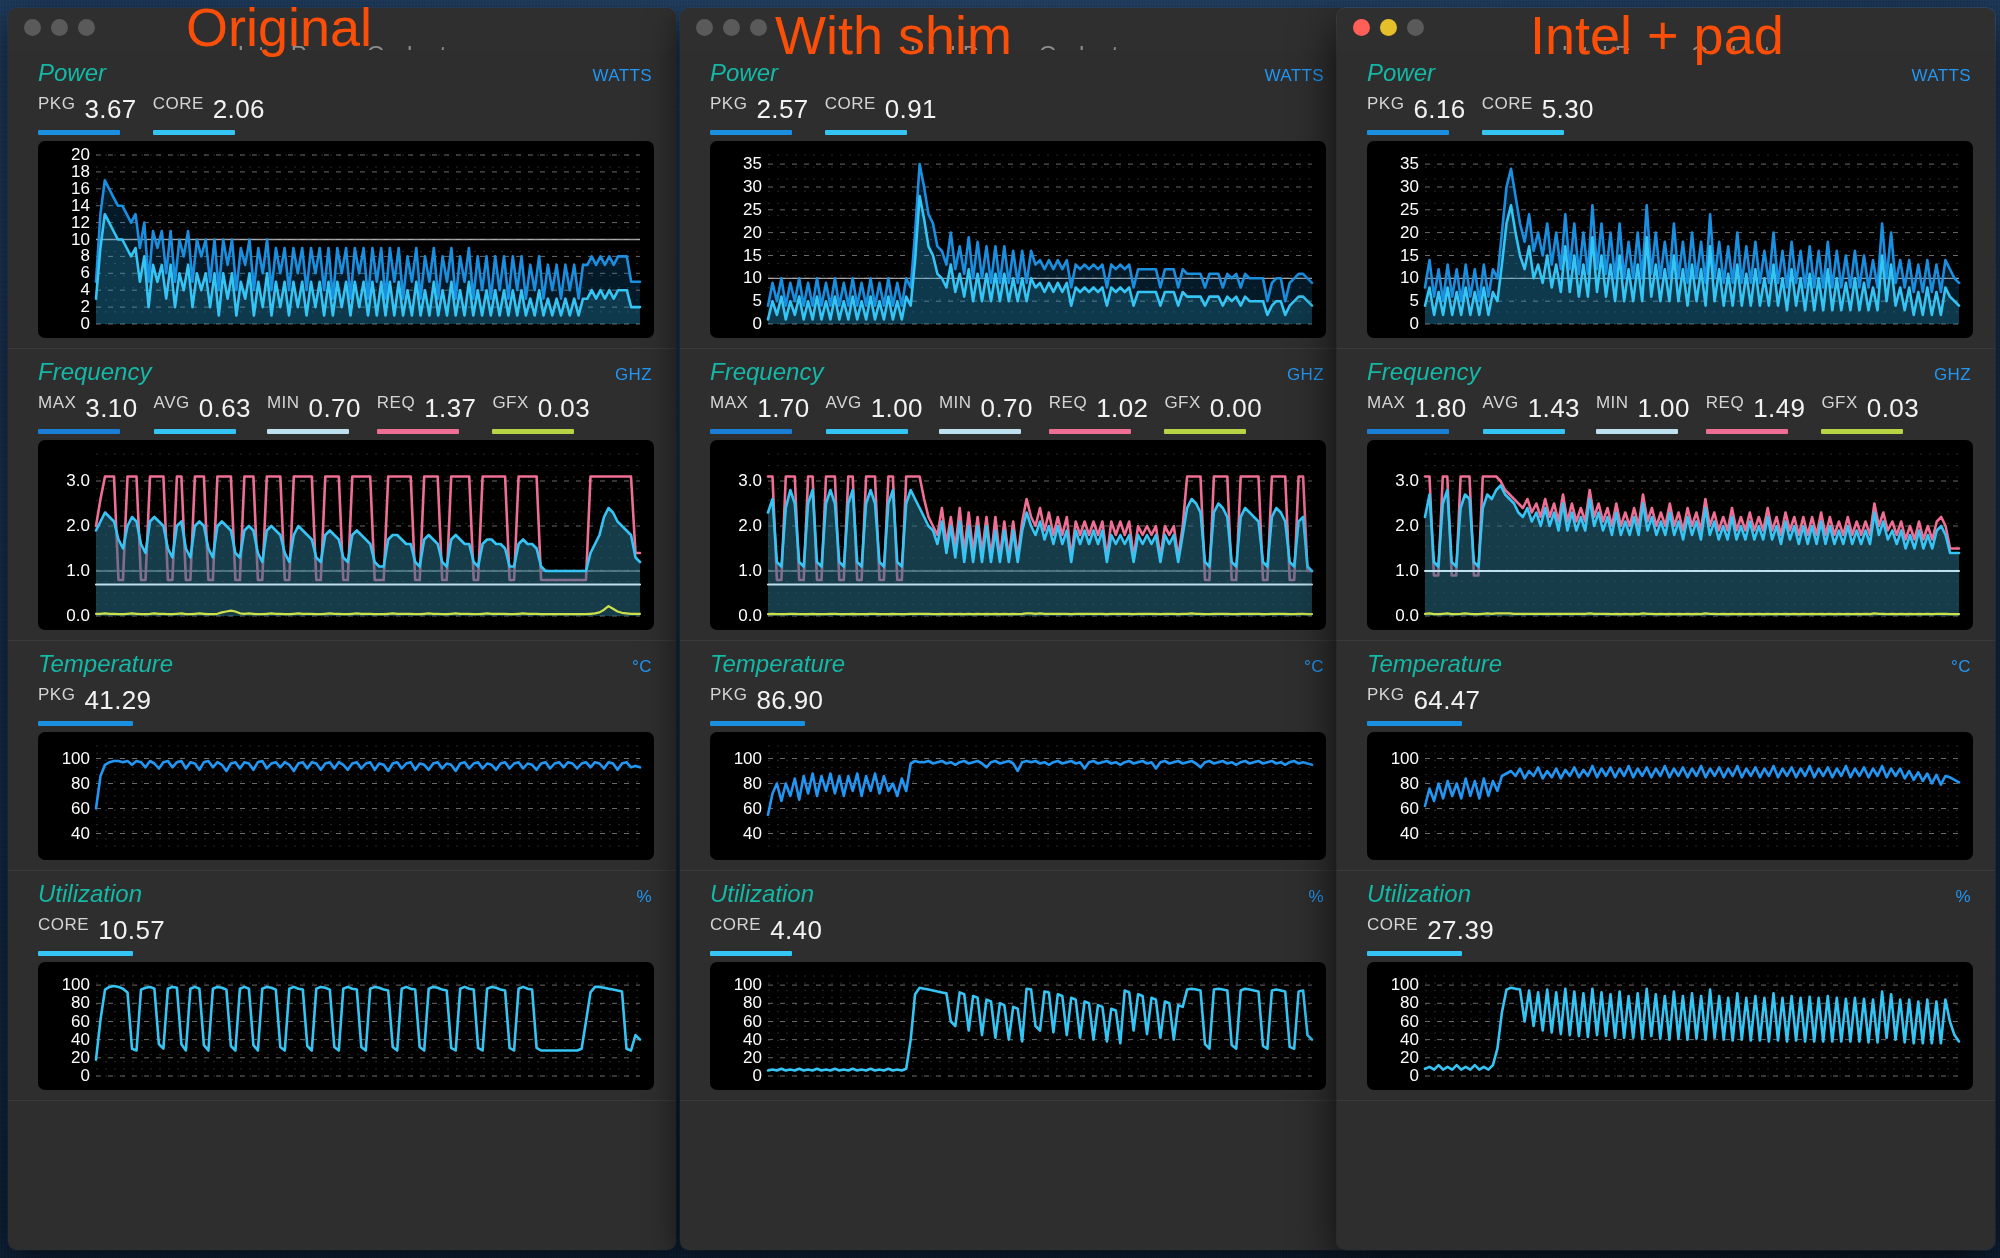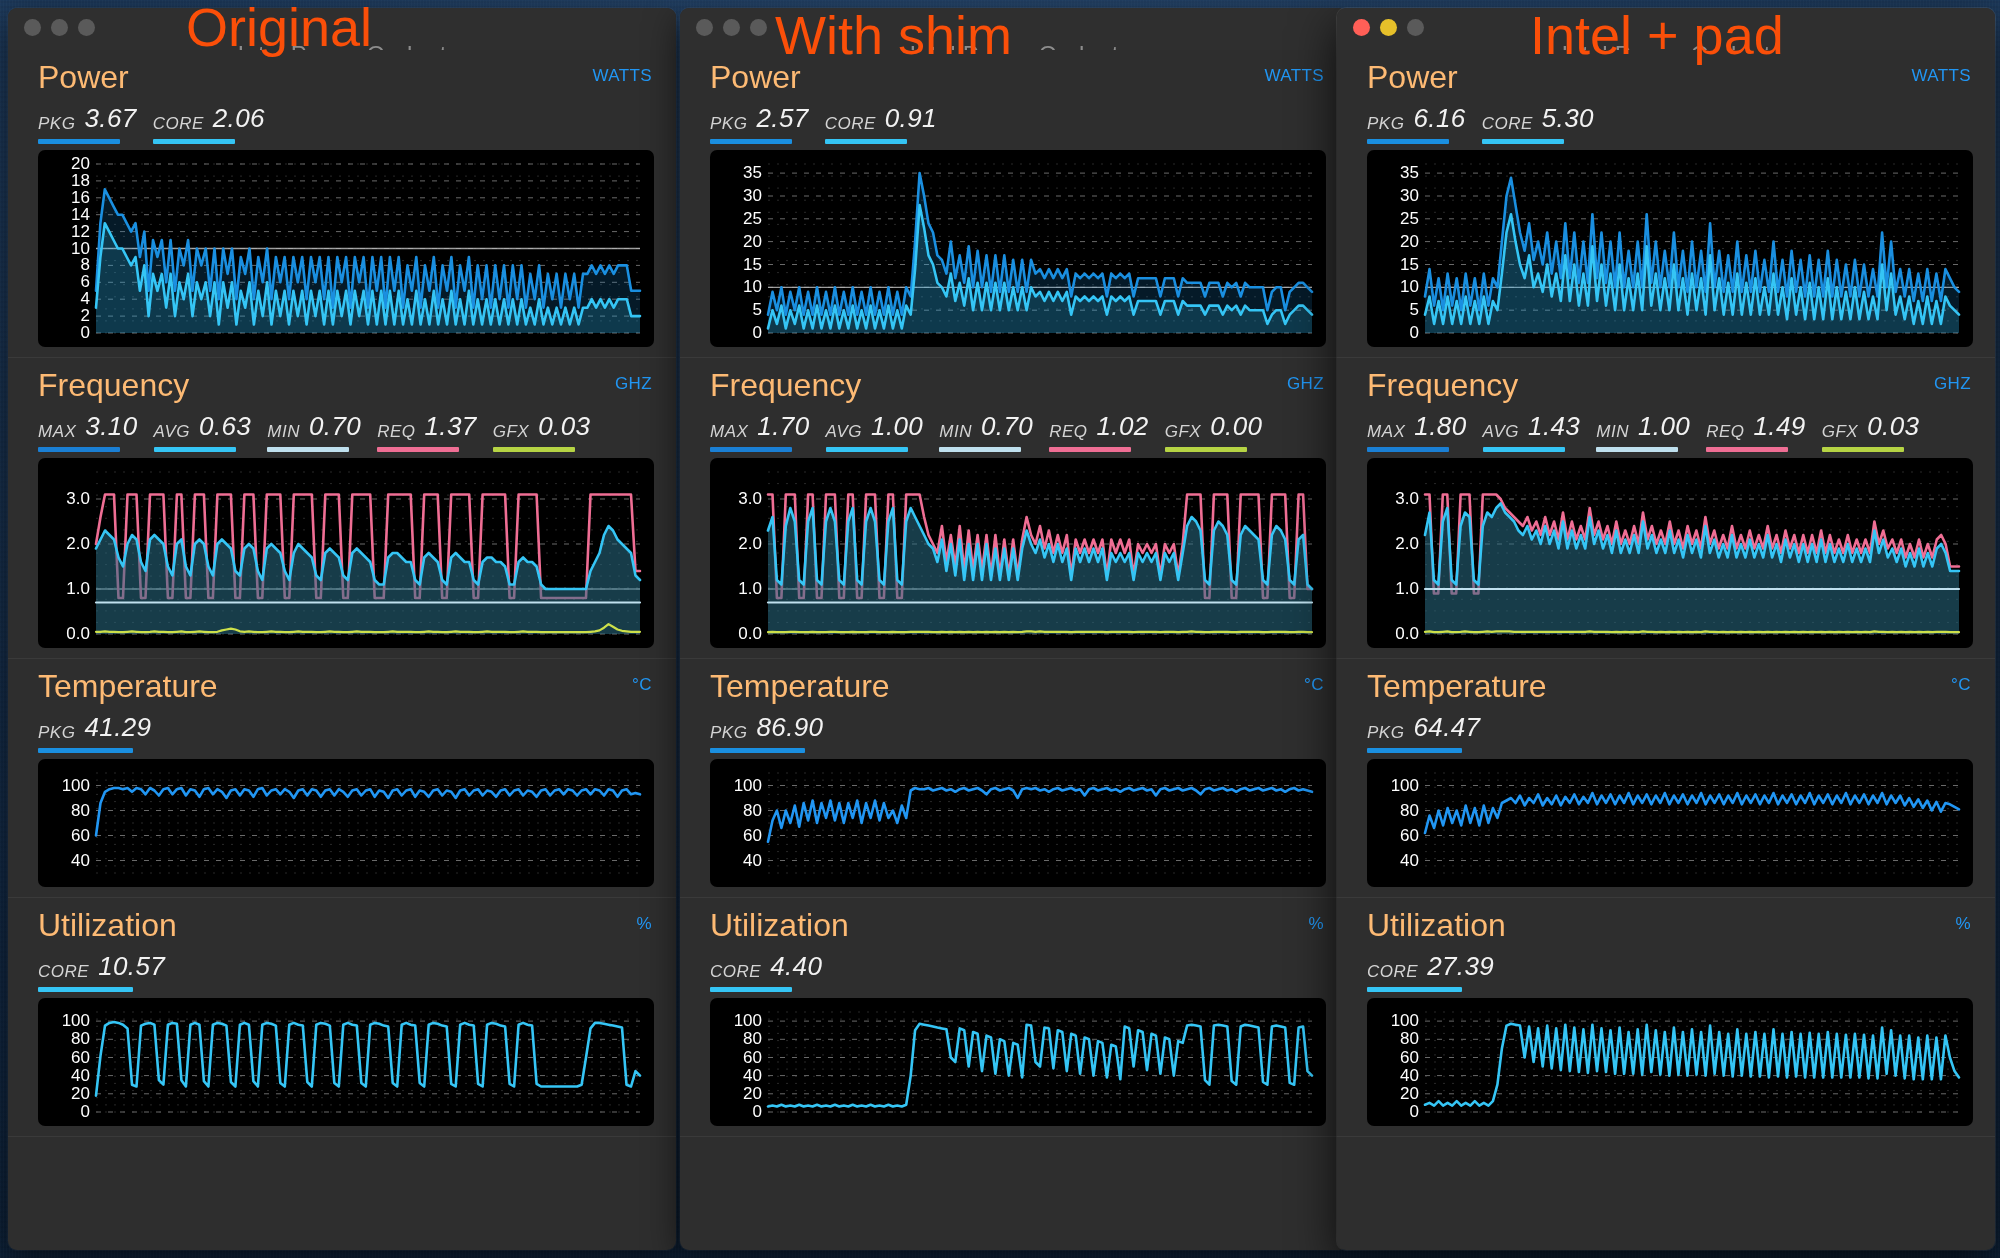--- a/index.html
+++ b/index.html
@@ -66,35 +66,34 @@
   .section{
     position:relative;
     background:#2e2e2e;
     padding:0 0 0 0;
   }
   .sec-head{
     position:relative;
     padding:9px 22px 0 30px;
   }
   .sec-title{
-    color:#fdba74;font-size:32px;display:inline-block;
+    color:#14b8a6;font-size:24px;display:inline-block;font-style:italic;
   }
   .unit{
     position:absolute;right:24px;top:16px;
     color:#2196f3;font-size:17px;letter-spacing:0.4px;
   }
   .stats{
     display:flex;align-items:flex-end;gap:0;
     padding:7px 0 0 30px;
   }
   .stat{margin-right:16px;}
   .stat-line{
-    display:flex;align-items:flex-end;gap:9px;
+    display:flex;align-items:flex-start;gap:9px;
     white-space:nowrap;
-    font-style:italic;
   }
   .stat-key{
     color:#d4d4d4;font-size:17px;letter-spacing:0.5px;
   }
   .stat-val{
     color:#f2f2f2;font-size:26px;letter-spacing:0.4px;
   }
   .stat-bar{height:5px;border-radius:1px;margin-top:5px;}
 
   

